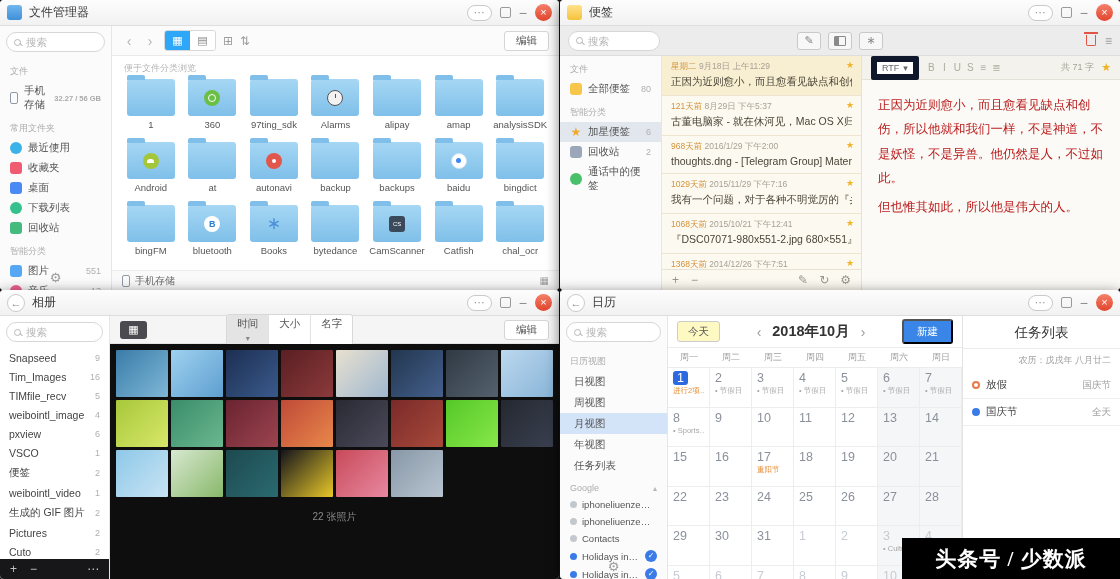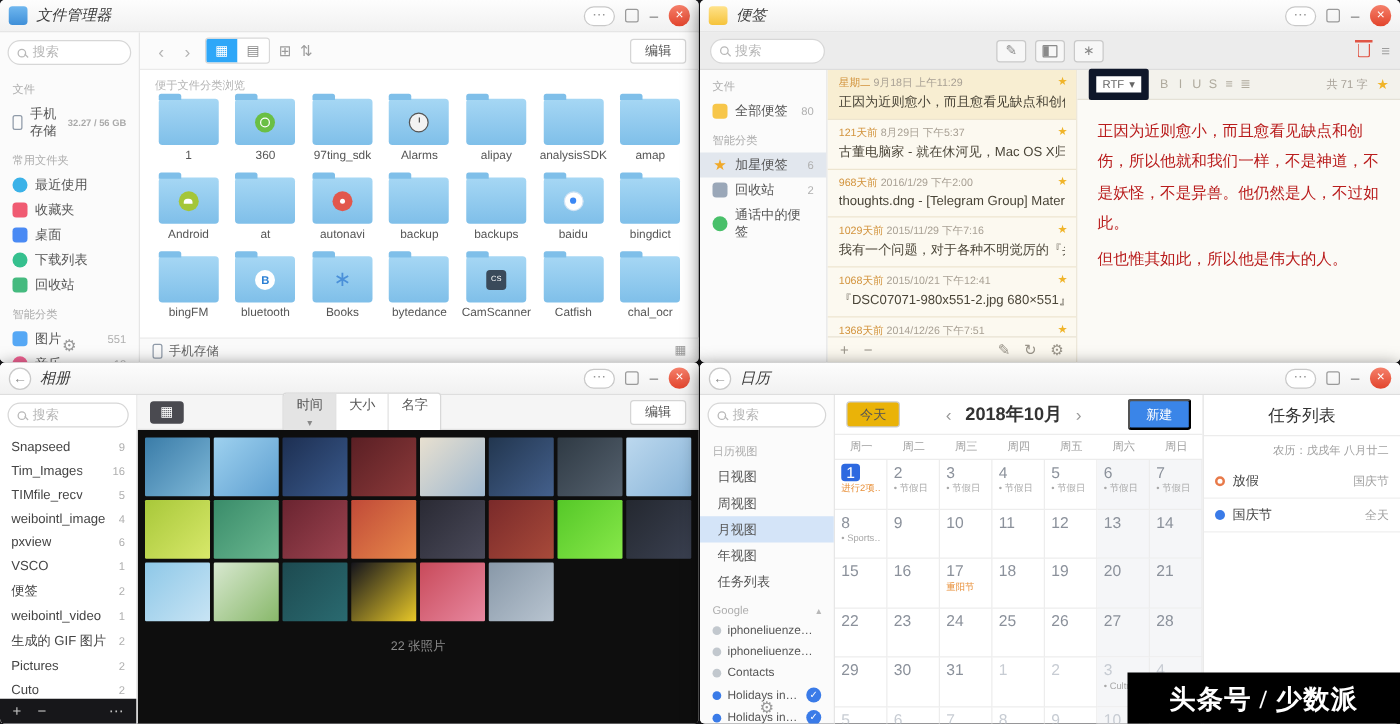--- a/index.html
+++ b/index.html
@@ -10,21 +10,21 @@
   }
   .window { position:absolute; background:#fff; overflow:hidden; border-radius:4px;
             box-shadow:0 3px 14px rgba(0,0,0,.55); display:flex; flex-direction:column; }
   #win-fm     { left:0;   top:0;   width:559px; height:290px; }
   #win-notes  { left:560px; top:0; width:560px; height:290px; }
   #win-photos { left:0;   top:290px; width:559px; height:289px; }
   #win-cal    { left:560px; top:290px; width:560px; height:289px; }
 
   
   .titlebar { height:26px; flex:none; display:flex; align-items:center; gap:7px; padding:0 7px;
-              background:linear-gradient(#fdfdfd,#f1f1f1); border-bottom:1px solid #dedede;font-style:italic; }
+              background:linear-gradient(#fdfdfd,#f1f1f1); border-bottom:1px solid #dedede; }
   .win-title { font-size:12px; color:#3a3a3a; }
   .appicon { width:15px; height:15px; border-radius:3px; flex:none; }
   .appicon.fm { background:linear-gradient(#6fb7ef,#3f8fd8); }
   .appicon.notes { background:linear-gradient(#ffe28a,#f5c33b); }
   .back-circle { width:18px; height:18px; border:1px solid #c9c9c9; border-radius:50%;
                  background:#fff; color:#8a8a8a; font-size:11px; line-height:16px; text-align:center; flex:none; }
   .win-ctrls { margin-left:auto; display:flex; align-items:center; gap:8px; }
   .c-more { min-width:25px; height:16px; border:1px solid #c9c9c9; border-radius:8px; background:#fff;
             color:#969696; font-size:11px; line-height:13px; text-align:center; padding:0 4px; }
   .c-max  { width:11px; height:11px; border:1.5px solid #9a9a9a; border-radius:2px; }
@@ -171,21 +171,21 @@
   .acct-row { display:flex; align-items:center; gap:5px; padding:3px 10px; font-size:9.5px; color:#555; flex:none; }
   .acct-name { white-space:nowrap; overflow:hidden; text-overflow:ellipsis; flex:1; min-width:0; }
   .acct-dot { width:7px; height:7px; border-radius:50%; flex:none; background:#c8c8c8; }
   .dot-gray { background:#c2c8ce; }
   .dot-blue { background:#3a7be8; }
   .acct-check { display:none; width:12px; height:12px; border-radius:50%; background:#3a7be8; color:#fff;
                 font-size:8px; line-height:12px; text-align:center; flex:none; }
   .acct-row.checked .acct-check { display:block; }
   .cal-center { flex:1; display:flex; flex-direction:column; min-width:0; }
   .cal-toolbar { height:32px; flex:none; display:flex; align-items:center; padding:0 9px; border-bottom:1px solid #ececec; }
-  .btn-today { border:1px solid #ccc; border-radius:3px; background:#eab308; padding:2.5px 10px; font-size:10.5px; color:#555; }
+  .btn-today { border:1px solid #ccc; border-radius:3px; background:#fef9c3; padding:2.5px 10px; font-size:10.5px; color:#555; }
   .month-nav { margin:0 auto; display:flex; align-items:center; gap:11px; }
   .nav-arrow { color:#9a9a9a; font-size:14px; }
   .month-label { font-size:14.5px; font-weight:bold; color:#333; }
   .btn-new { background:#3a85e8; color:#fff; border-radius:3px; padding:3.5px 13px; font-size:10.5px; }
   .weekday-row { display:grid; grid-template-columns:repeat(7,1fr); border-bottom:1px solid #ececec; flex:none; }
   .wd { font-size:9px; color:#a0a0a0; text-align:center; padding:3px 0; }
   .cal-grid { flex:1; display:grid; grid-template-columns:repeat(7,1fr); grid-auto-rows:39.5px; overflow:hidden; }
   .cal-cell { border-right:1px solid #ededed; border-bottom:1px solid #ededed; padding:3px 5px; overflow:hidden; }
   .cal-cell:nth-child(7n+6), .cal-cell:nth-child(7n) { background:#f5f6f8; }
   .cal-num { font-size:12.5px; color:#8b919b; display:inline-block; }
@@ -315,27 +315,27 @@
             <div class="folder-item">
             <div class="folder">
               <span class="emblem"></span>
             </div>
             <div class="folder-name">alipay</div>
           </div>
             <div class="folder-item">
             <div class="folder">
               <span class="emblem"></span>
             </div>
+            <div class="folder-name">amap</div>
+          </div>
+            <div class="folder-item">
+            <div class="folder">
+              <span class="emblem"></span>
+            </div>
             <div class="folder-name">analysisSDK</div>
-          </div>
-            <div class="folder-item">
-            <div class="folder">
-              <span class="emblem"></span>
-            </div>
-            <div class="folder-name">amap</div>
           </div>
             <div class="folder-item">
             <div class="folder">
               <span class="emblem em-android"></span>
             </div>
             <div class="folder-name">Android</div>
           </div>
             <div class="folder-item">
             <div class="folder">
               <span class="emblem"></span>

